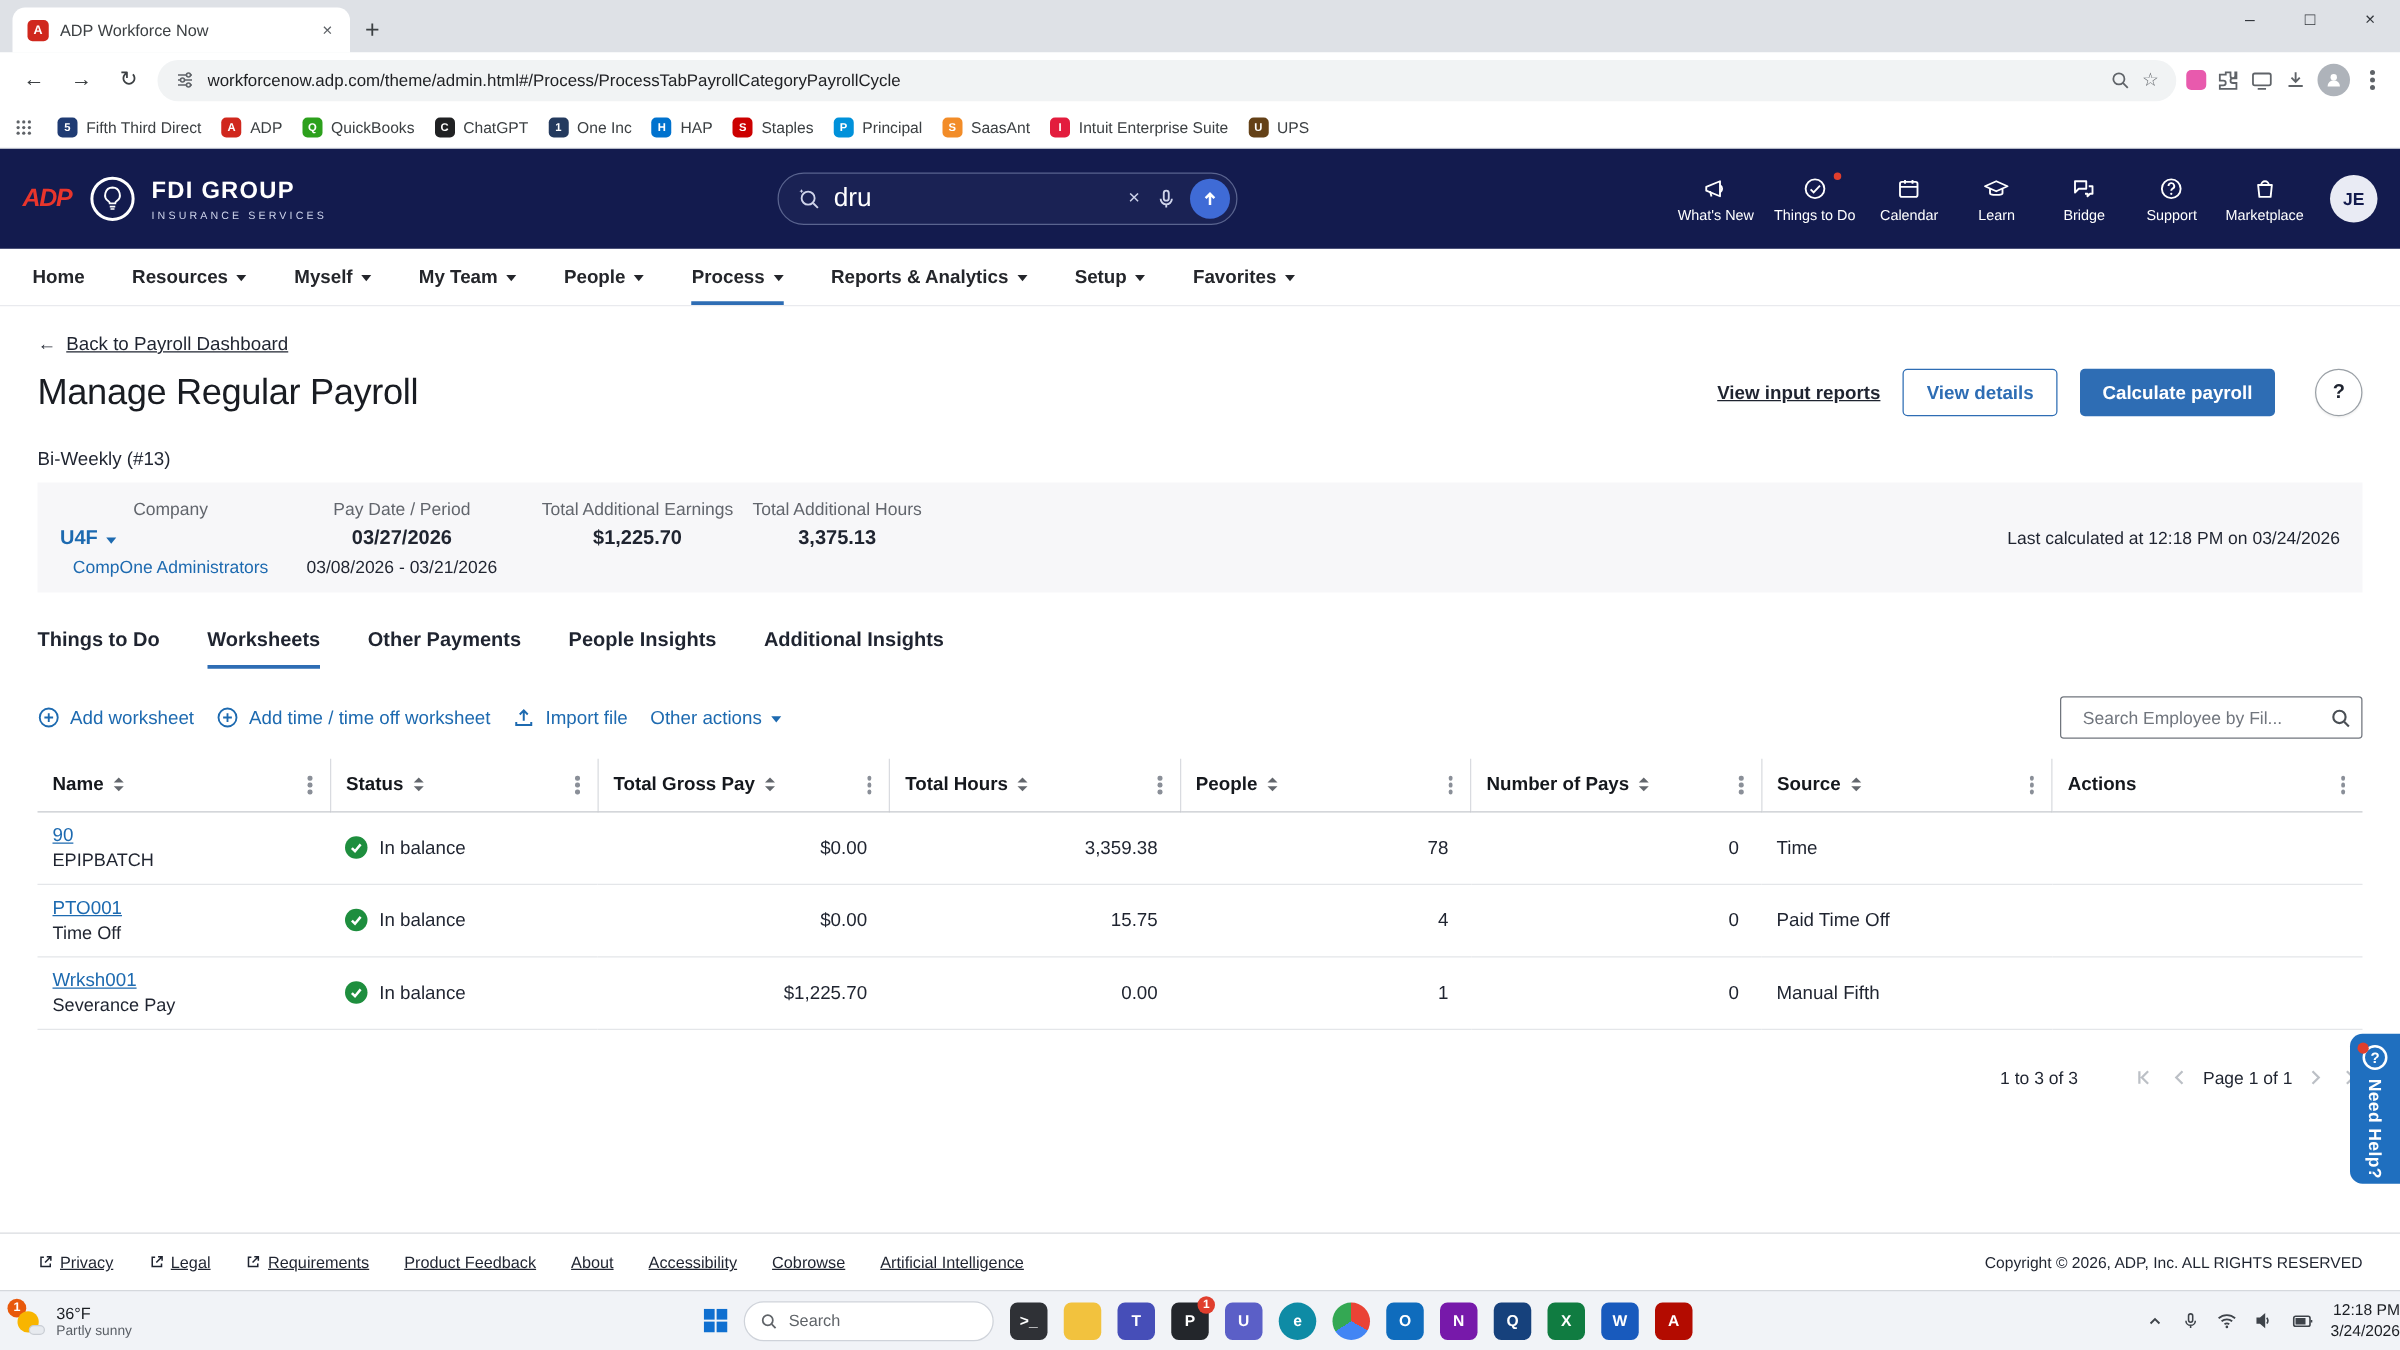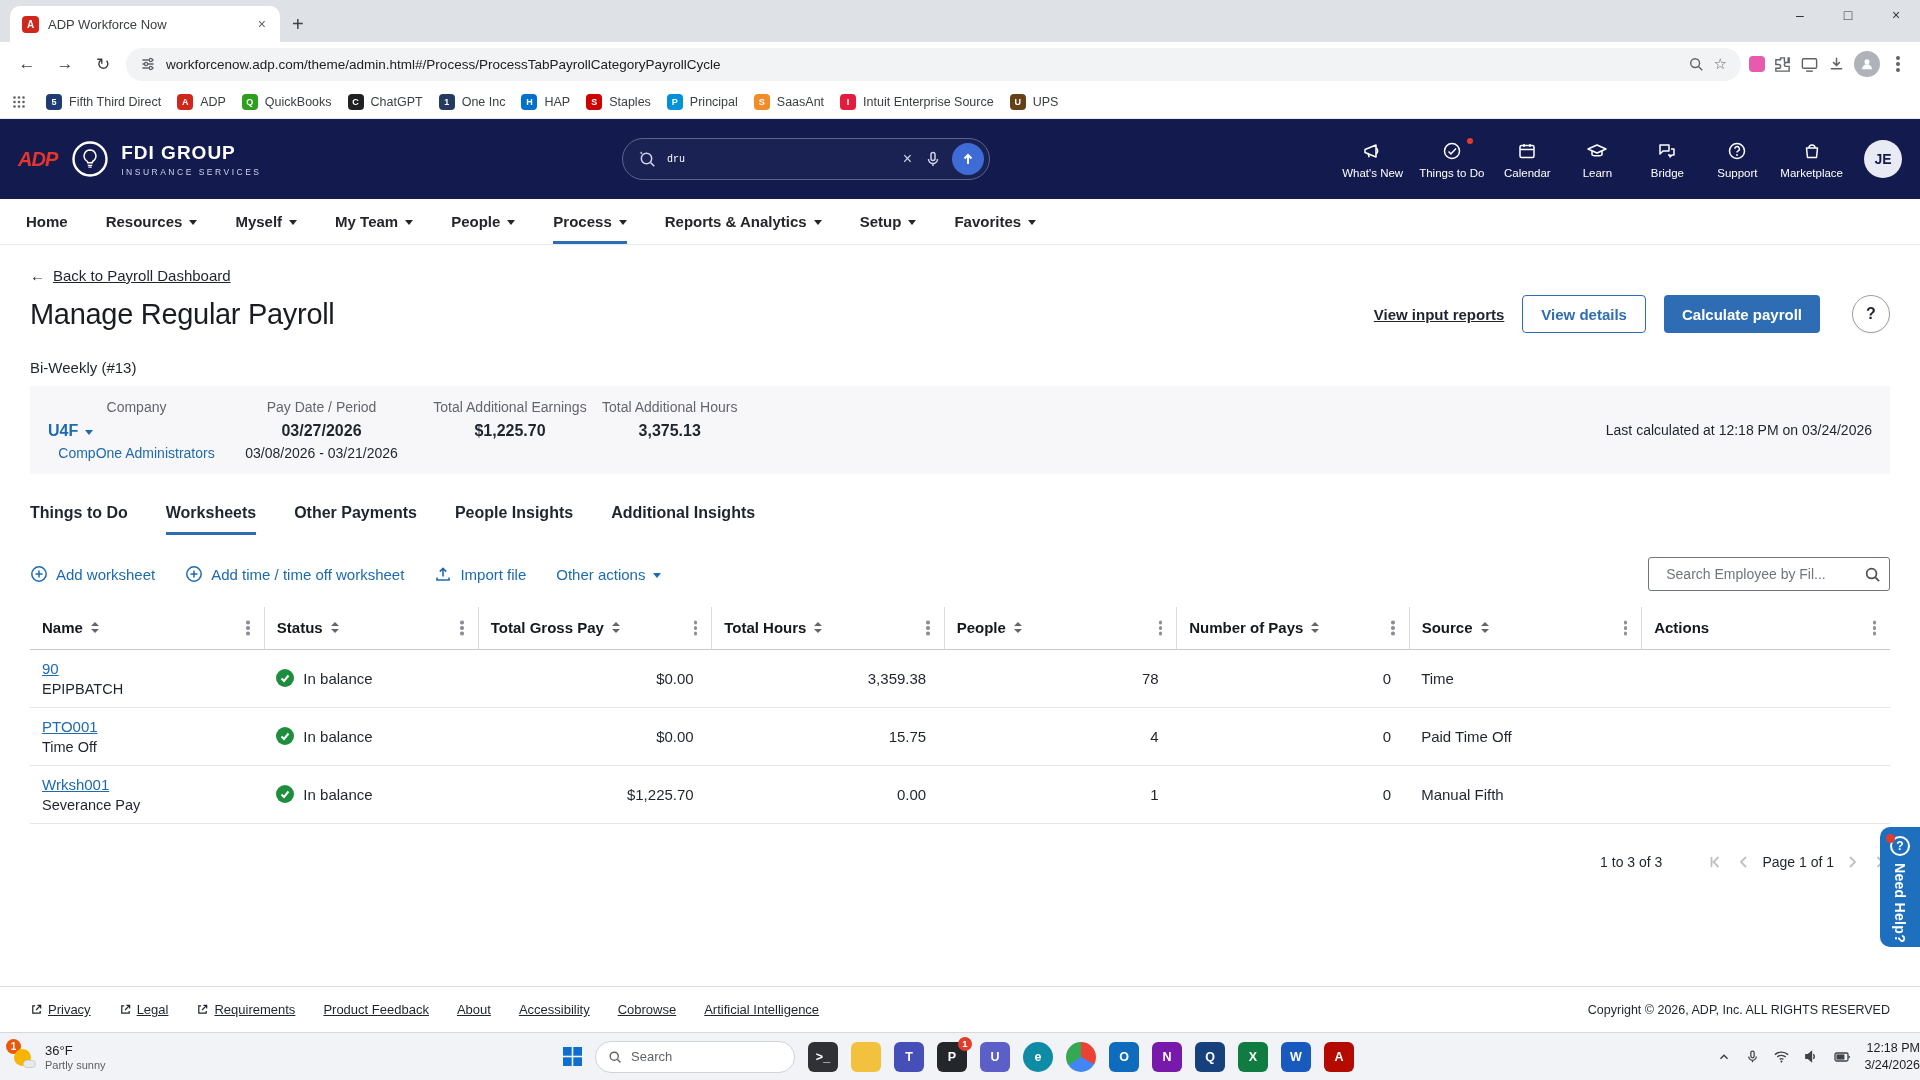--- a/index.html
+++ b/index.html
@@ -33,21 +33,21 @@
   .bm{display:flex;align-items:center;gap:7px;font-size:12.5px;color:#3c4043;padding:3px 8px;border-radius:6px;white-space:nowrap;}
   .bm-fav{width:16px;height:16px;border-radius:4px;color:#fff;font-size:9px;font-weight:700;display:flex;align-items:center;justify-content:center;}
 
   
   .hdr{height:80px;background:var(--navy);display:flex;align-items:center;padding:0 18px;color:#fff;}
   .adp-mark{color:#e8352c;font-size:20px;font-weight:700;font-style:italic;letter-spacing:-1px;margin-right:14px;}
   .brand{display:flex;align-items:center;gap:12px;}
   .brand-name{font-size:19px;font-weight:700;letter-spacing:1px;}
   .brand-sub{font-size:8.5px;letter-spacing:2.5px;color:#cdd3ea;margin-top:3px;}
   .hdr-search{position:absolute;left:622px;width:368px;height:42px;border:1px solid #5a648f;border-radius:21px;background:#1a2254;display:flex;align-items:center;gap:10px;padding:0 5px 0 14px;}
-  .hdr-search input{flex:1;background:transparent;border:0;outline:0;color:#fff;font-size:10px;min-width:0;font-family:Liberation Mono, monospace;}
+  .hdr-search input{flex:1;background:transparent;border:0;outline:0;color:#fff;font-size:21px;min-width:0;font-family:Liberation Sans, sans-serif;}
   .hs-x{color:#cdd3ea;font-size:16px;padding:0 2px;}
   .hs-go{width:32px;height:32px;border-radius:50%;background:#3f6bd6;display:flex;align-items:center;justify-content:center;flex:0 0 auto;}
   .hdr-right{margin-left:auto;display:flex;align-items:center;gap:6px;}
   .hitem{min-width:64px;padding:0 5px;display:flex;flex-direction:column;align-items:center;gap:5px;font-size:11.5px;white-space:nowrap;position:relative;}
   .hbadge{position:absolute;top:-4px;right:14px;width:10px;height:10px;border-radius:50%;background:var(--red);border:2px solid var(--navy);}
   .avatar{width:38px;height:38px;border-radius:50%;background:#e9ebf4;color:var(--navy);font-size:14px;font-weight:700;display:flex;align-items:center;justify-content:center;margin-left:16px;}
 
   
   .mainnav{height:46px;background:#fff;border-bottom:1px solid #e9eaee;display:flex;align-items:stretch;padding:0 26px;gap:38px;}
   .mn-item{display:flex;align-items:center;gap:7px;font-size:15px;font-weight:700;color:#24262b;border-bottom:3px solid transparent;padding-top:3px;}
@@ -76,21 +76,21 @@
   .bval{font-size:16px;font-weight:700;color:#1f2430;}
   .bval.link{color:var(--link);display:flex;align-items:center;gap:7px;}
   .bsub{font-size:14px;margin-top:5px;color:#1f2430;}
   .bsub.link{color:var(--link);}
   .lastcalc{margin-left:auto;align-self:center;font-size:14px;color:#1f2430;}
 
   .tabs{margin-top:30px;display:flex;gap:38px;}
   .tabitem{font-size:16px;font-weight:700;color:#1f2430;padding-bottom:10px;border-bottom:3px solid transparent;}
   .tabitem.active{border-bottom-color:var(--accent);}
 
-  .toolbar{margin-top:22px;display:flex;align-items:center;gap:30px;}
+  .toolbar{margin-top:22px;display:flex;align-items:center;gap:18px;}
   .tool{display:flex;align-items:center;gap:8px;font-size:15px;color:var(--link);font-weight:400;}
   .emp-search{margin-left:auto;position:relative;width:242px;}
   .emp-search input{width:100%;height:34px;border:1px solid #70757d;border-radius:3px;padding:0 56px 0 10px;font-size:14px;color:#1f2430;font-family:Liberation Sans, sans-serif;outline:none;text-align:center;}
   .emp-search input::placeholder{color:#70757d;}
   .emp-search svg{position:absolute;right:9px;top:9px;}
 
   table{width:100%;border-collapse:collapse;margin-top:16px;}
   th{border-bottom:1px solid #c6c9ce;border-right:1px solid var(--line);height:42px;padding:0;}
   th:last-child{border-right:none;}
   .thc{display:flex;align-items:center;height:100%;padding:0 8px 0 12px;font-size:15px;font-weight:700;color:#15181d;}
@@ -244,21 +244,21 @@
         <span class="bm">
         <span class="bm-fav" style="background: rgb(0, 145, 218);">P</span>
         <span>Principal</span>
       </span>
         <span class="bm">
         <span class="bm-fav" style="background: rgb(242, 140, 40);">S</span>
         <span>SaasAnt</span>
       </span>
         <span class="bm">
         <span class="bm-fav" style="background: rgb(227, 28, 61);">I</span>
-        <span>Intuit Enterprise Source</span>
+        <span>Intuit Enterprise Suite</span>
       </span>
         <span class="bm">
         <span class="bm-fav" style="background: rgb(100, 65, 23);">U</span>
         <span>UPS</span>
       </span>
       </div>
   </div>
 
   <div class="hdr" style="position:relative;">
     <span class="adp-mark">ADP</span>

